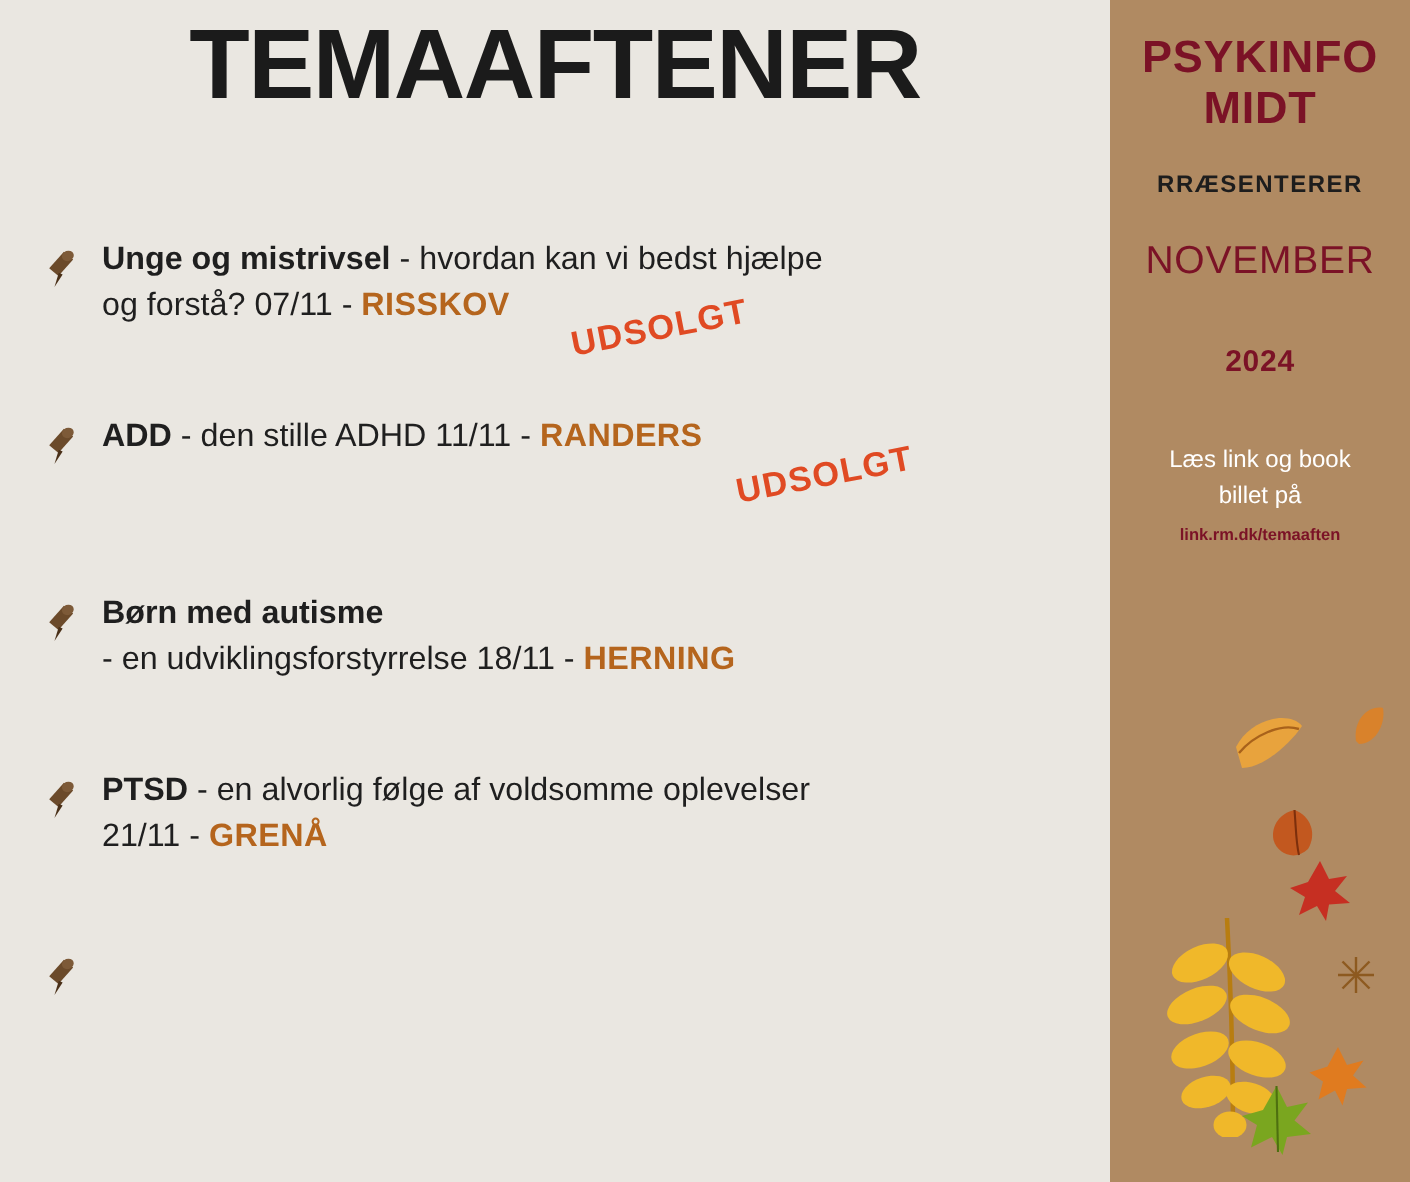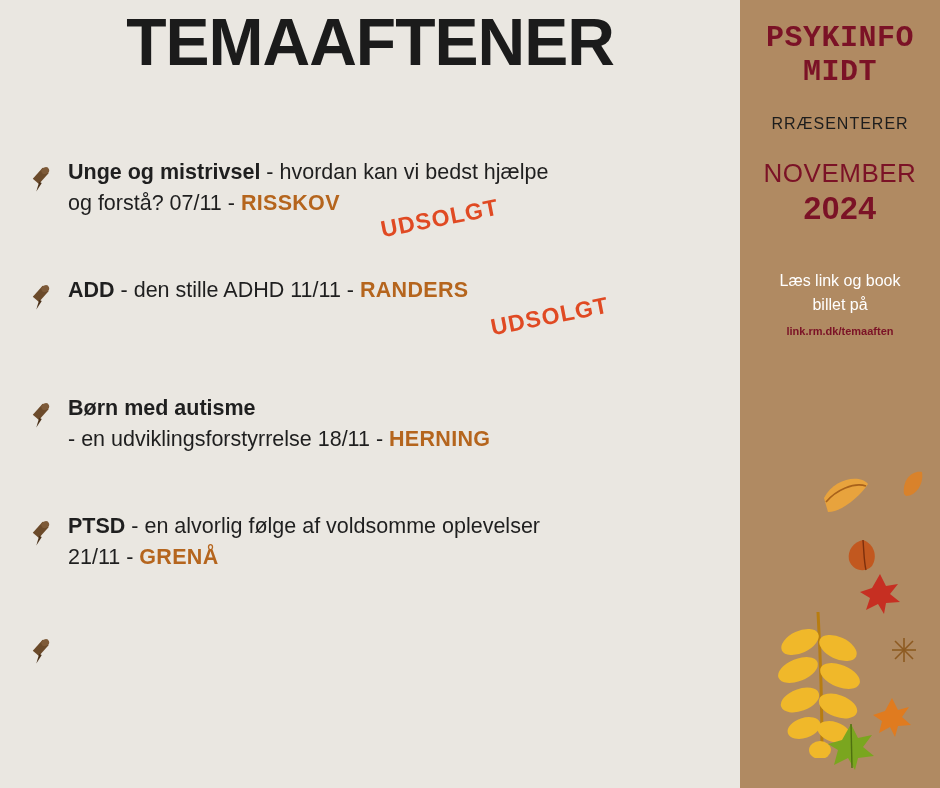--- a/index.html
+++ b/index.html
@@ -101,43 +101,44 @@
     text-align: center;
     overflow: hidden;
   }
   .brand {
     margin-top: 22px;
     font-size: 30px;
     font-weight: bold;
     color: #7b1226;
     line-height: 1.12;
     letter-spacing: 0.5px;
-    font-family: Liberation Mono, monospace;
+    font-family: Liberation Sans, sans-serif;
   }
   .presents {
     margin-top: 26px;
     font-size: 16px;
-    font-weight: normal;
+    font-weight: bold;
     color: #1d1d1d;
     letter-spacing: 1px;
     text-align: center;
   }
   .month {
     margin-top: 24px;
     font-size: 26px;
     font-weight: normal;
     color: #7b1226;
     line-height: 1.25;
     letter-spacing: 0.5px;
   }
   .year {
-    font-size: 32px;
+    font-size: 20px;
     font-weight: bold;
     color: #7b1226;
     letter-spacing: 0.5px;
+    margin-top: 40px;
   }
   .book-info {
     margin-top: 42px;
     font-size: 16px;
     color: #ffffff;
     line-height: 1.5;
     padding: 0 10px;
   }
   .book-link {
     display: block;

